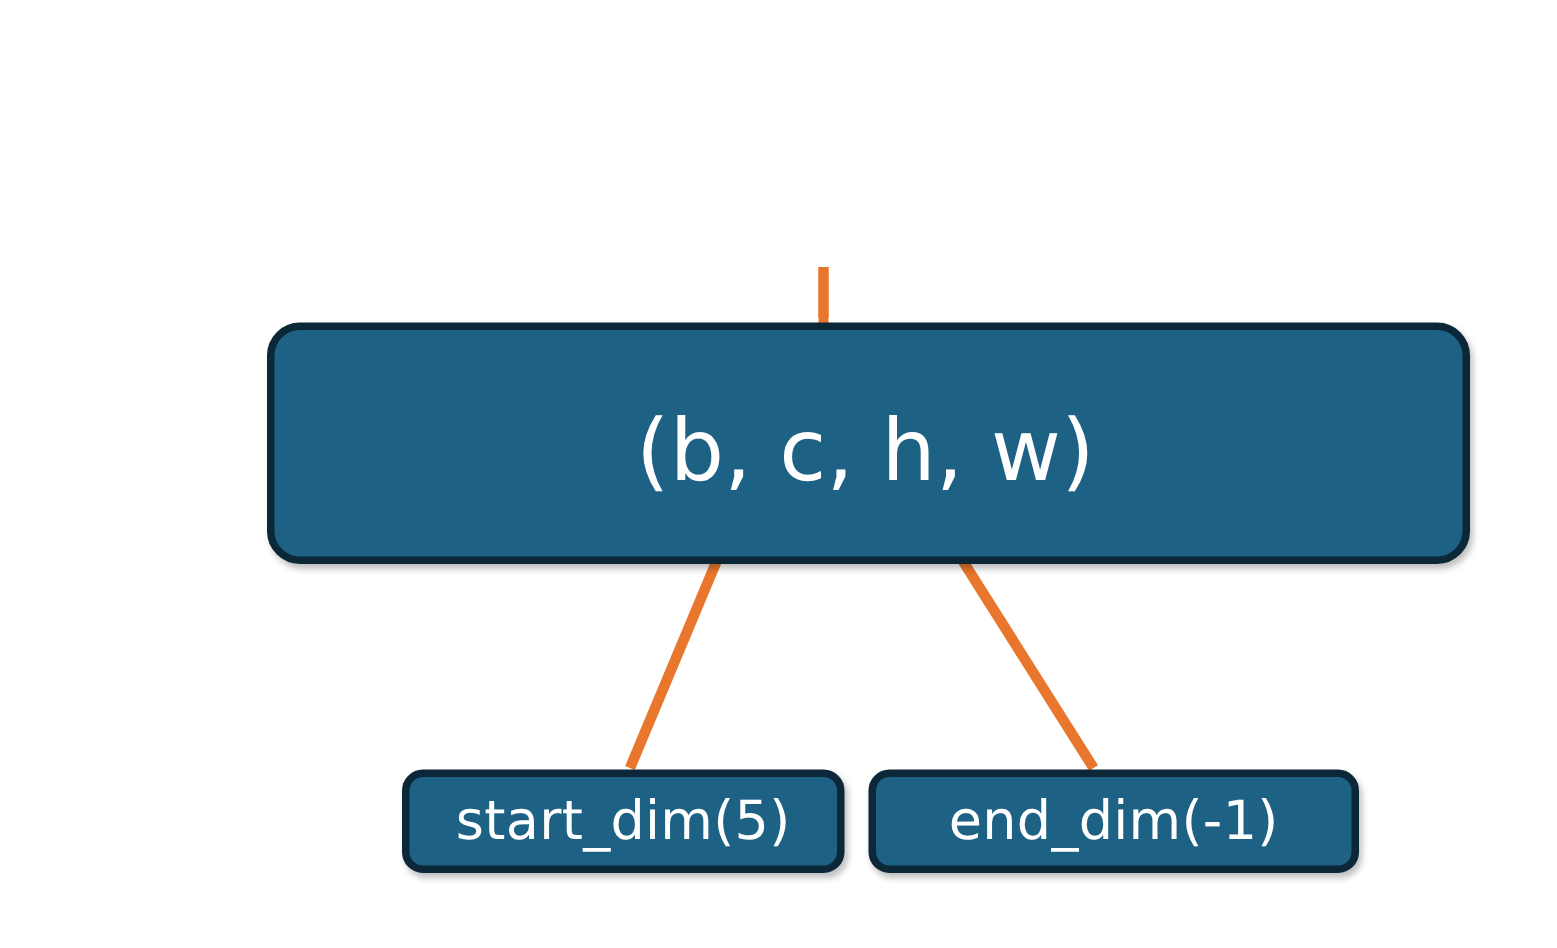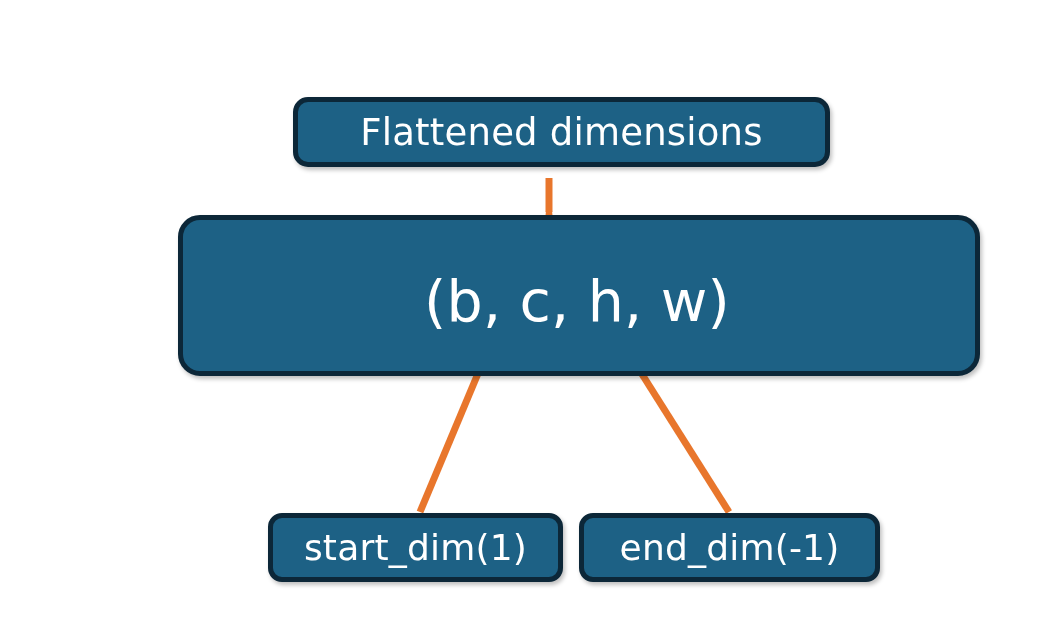--- a/index.html
+++ b/index.html
@@ -71,21 +71,21 @@
     width: 295px;
     height: 69px;
     border-radius: 14px;
   }
   #box-start-dim .node-label { font-size: 36px; }
 
   
   #box-end-dim {
     left: 579px;
     top: 513px;
-    width: 301px;
+    width: 327px;
     height: 69px;
     border-radius: 14px;
   }
   #box-end-dim .node-label { font-size: 36px; }
 
   #connectors {
     position: absolute;
     left: 0; top: 0;
     width: 1038px;
     height: 632px;
@@ -134,29 +134,26 @@
 
     <g>
       <path class="conn-stroke" d="M 729 512 L 628 352"></path>
       <path class="conn-fill" d="M 620 336
                L 641 363
                L 625 361
                L 620 375 Z"></path>
     </g>
   </svg>
 
-  <div class="node-box" id="box-flattened">
-    <span class="node-label">Flattened dimensions</span>
-  </div>
 
   <div class="node-box" id="box-dims">
     <span class="node-label">(b, c, h, w)</span>
   </div>
 
   <div class="node-box" id="box-start-dim">
-    <span class="node-label">start_dim(1)</span>
+    <span class="node-label">start_dim(5)</span>
   </div>
 
   <div class="node-box" id="box-end-dim">
     <span class="node-label">end_dim(-1)</span>
   </div>
 
 </div>
 
 </body></html>

